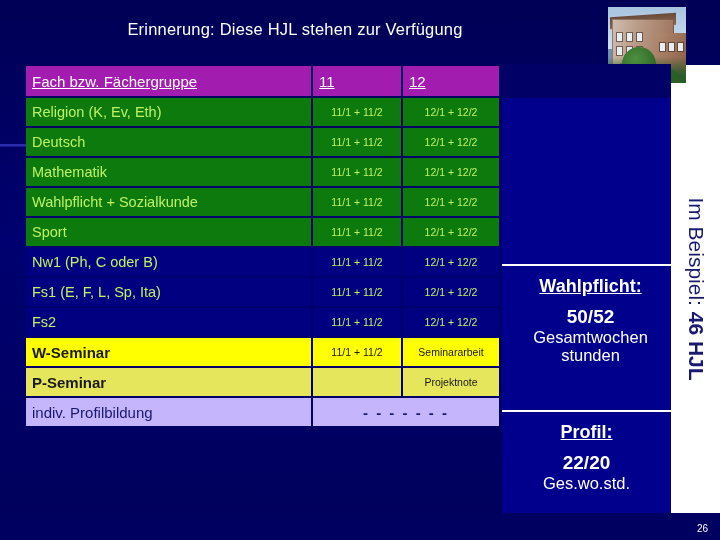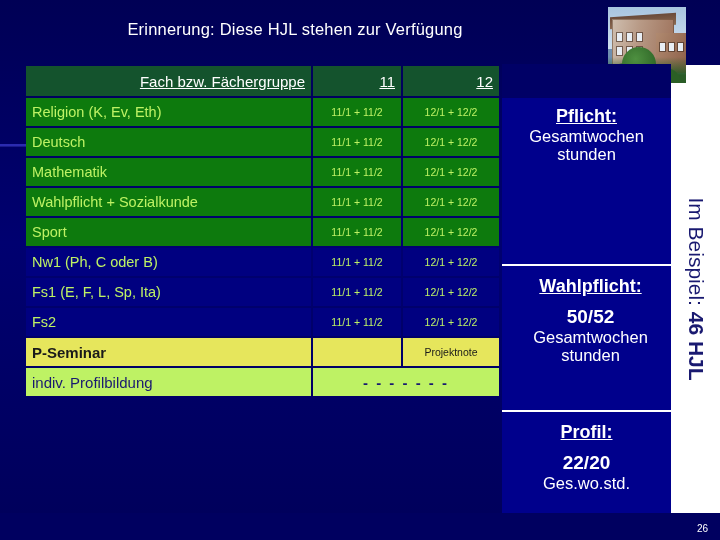--- a/index.html
+++ b/index.html
@@ -161,34 +161,34 @@
     padding: 0 6px;
     box-sizing: border-box;
     font-size: 14.5px;
     color: #bef264;
   }
   .cell.center { justify-content: center; padding: 0 2px; }
   .cell.small { font-size: 10.5px; }
 
   
   .hdr .cell {
-    background: #14532d;
+    background: #a21caf;
     height: 30px;
     color: #ffffff;
     font-size: 15px;
-    justify-content: flex-end;
+    justify-content: flex-start;
   }
   .hdr .cell span { text-decoration: underline; }
 
   
   .r-green .cell { background: #0d7a0d; }
   .r-blue .cell  { background: #000080; }
   .r-yellow .cell { background: #ffff00; color: #1a1a1a; }
   .r-paleyellow .cell { background: #e6e65c; color: #1a1a1a; }
-  .r-periwinkle .cell { background: #bef264; color: #191970; }
+  .r-periwinkle .cell { background: #c4b5fd; color: #191970; }
 
   .r-yellow .cell.big, .r-paleyellow .cell.big, .r-periwinkle .cell.big {
     font-size: 15px;
     font-weight: normal;
   }
   .r-yellow .cell.big { font-weight: bold; }
   .r-paleyellow .cell.big { font-weight: bold; }
 
   .cell.empty { background: #e6e65c; }
   .dash-cell { letter-spacing: 2px; font-size: 15px; color: #191970; font-weight: bold;}
@@ -421,20 +421,31 @@
           <td>
             <div class="cell">Fs2</div>
           </td>
           <td>
             <div class="cell center small">11/1 + 11/2</div>
           </td>
           <td>
             <div class="cell center small">12/1 + 12/2</div>
           </td>
         </tr>
+        <tr class="r-yellow">
+          <td>
+            <div class="cell big">W-Seminar</div>
+          </td>
+          <td>
+            <div class="cell center small">11/1 + 11/2</div>
+          </td>
+          <td>
+            <div class="cell center small">Seminararbeit</div>
+          </td>
+        </tr>
         <tr class="r-paleyellow">
           <td>
             <div class="cell big">P-Seminar</div>
           </td>
           <td>
             <div class="cell center small empty"></div>
           </td>
           <td>
             <div class="cell center small">Projektnote</div>
           </td>
@@ -446,21 +457,20 @@
           <td colspan="2">
             <div class="cell center dash-cell">- - - - - - -</div>
           </td>
         </tr>
       </tbody>
   </table>
 
   <div class="panel">
     <div class="panel-block pb1">
       <div class="panel-head-bg"></div>
-      <div class="panel-head">Pflicht:</div>
       <div class="panel-sub">Gesamtwochen<br>stunden</div>
     </div>
     <div class="panel-sep sep1"></div>
     <div class="panel-block pb2">
       <div class="panel-head">Wahlpflicht:</div>
       <div class="panel-num">50/52</div>
       <div class="panel-sub">Gesamtwochen<br>stunden</div>
     </div>
     <div class="panel-sep sep2"></div>
     <div class="panel-block pb3">

